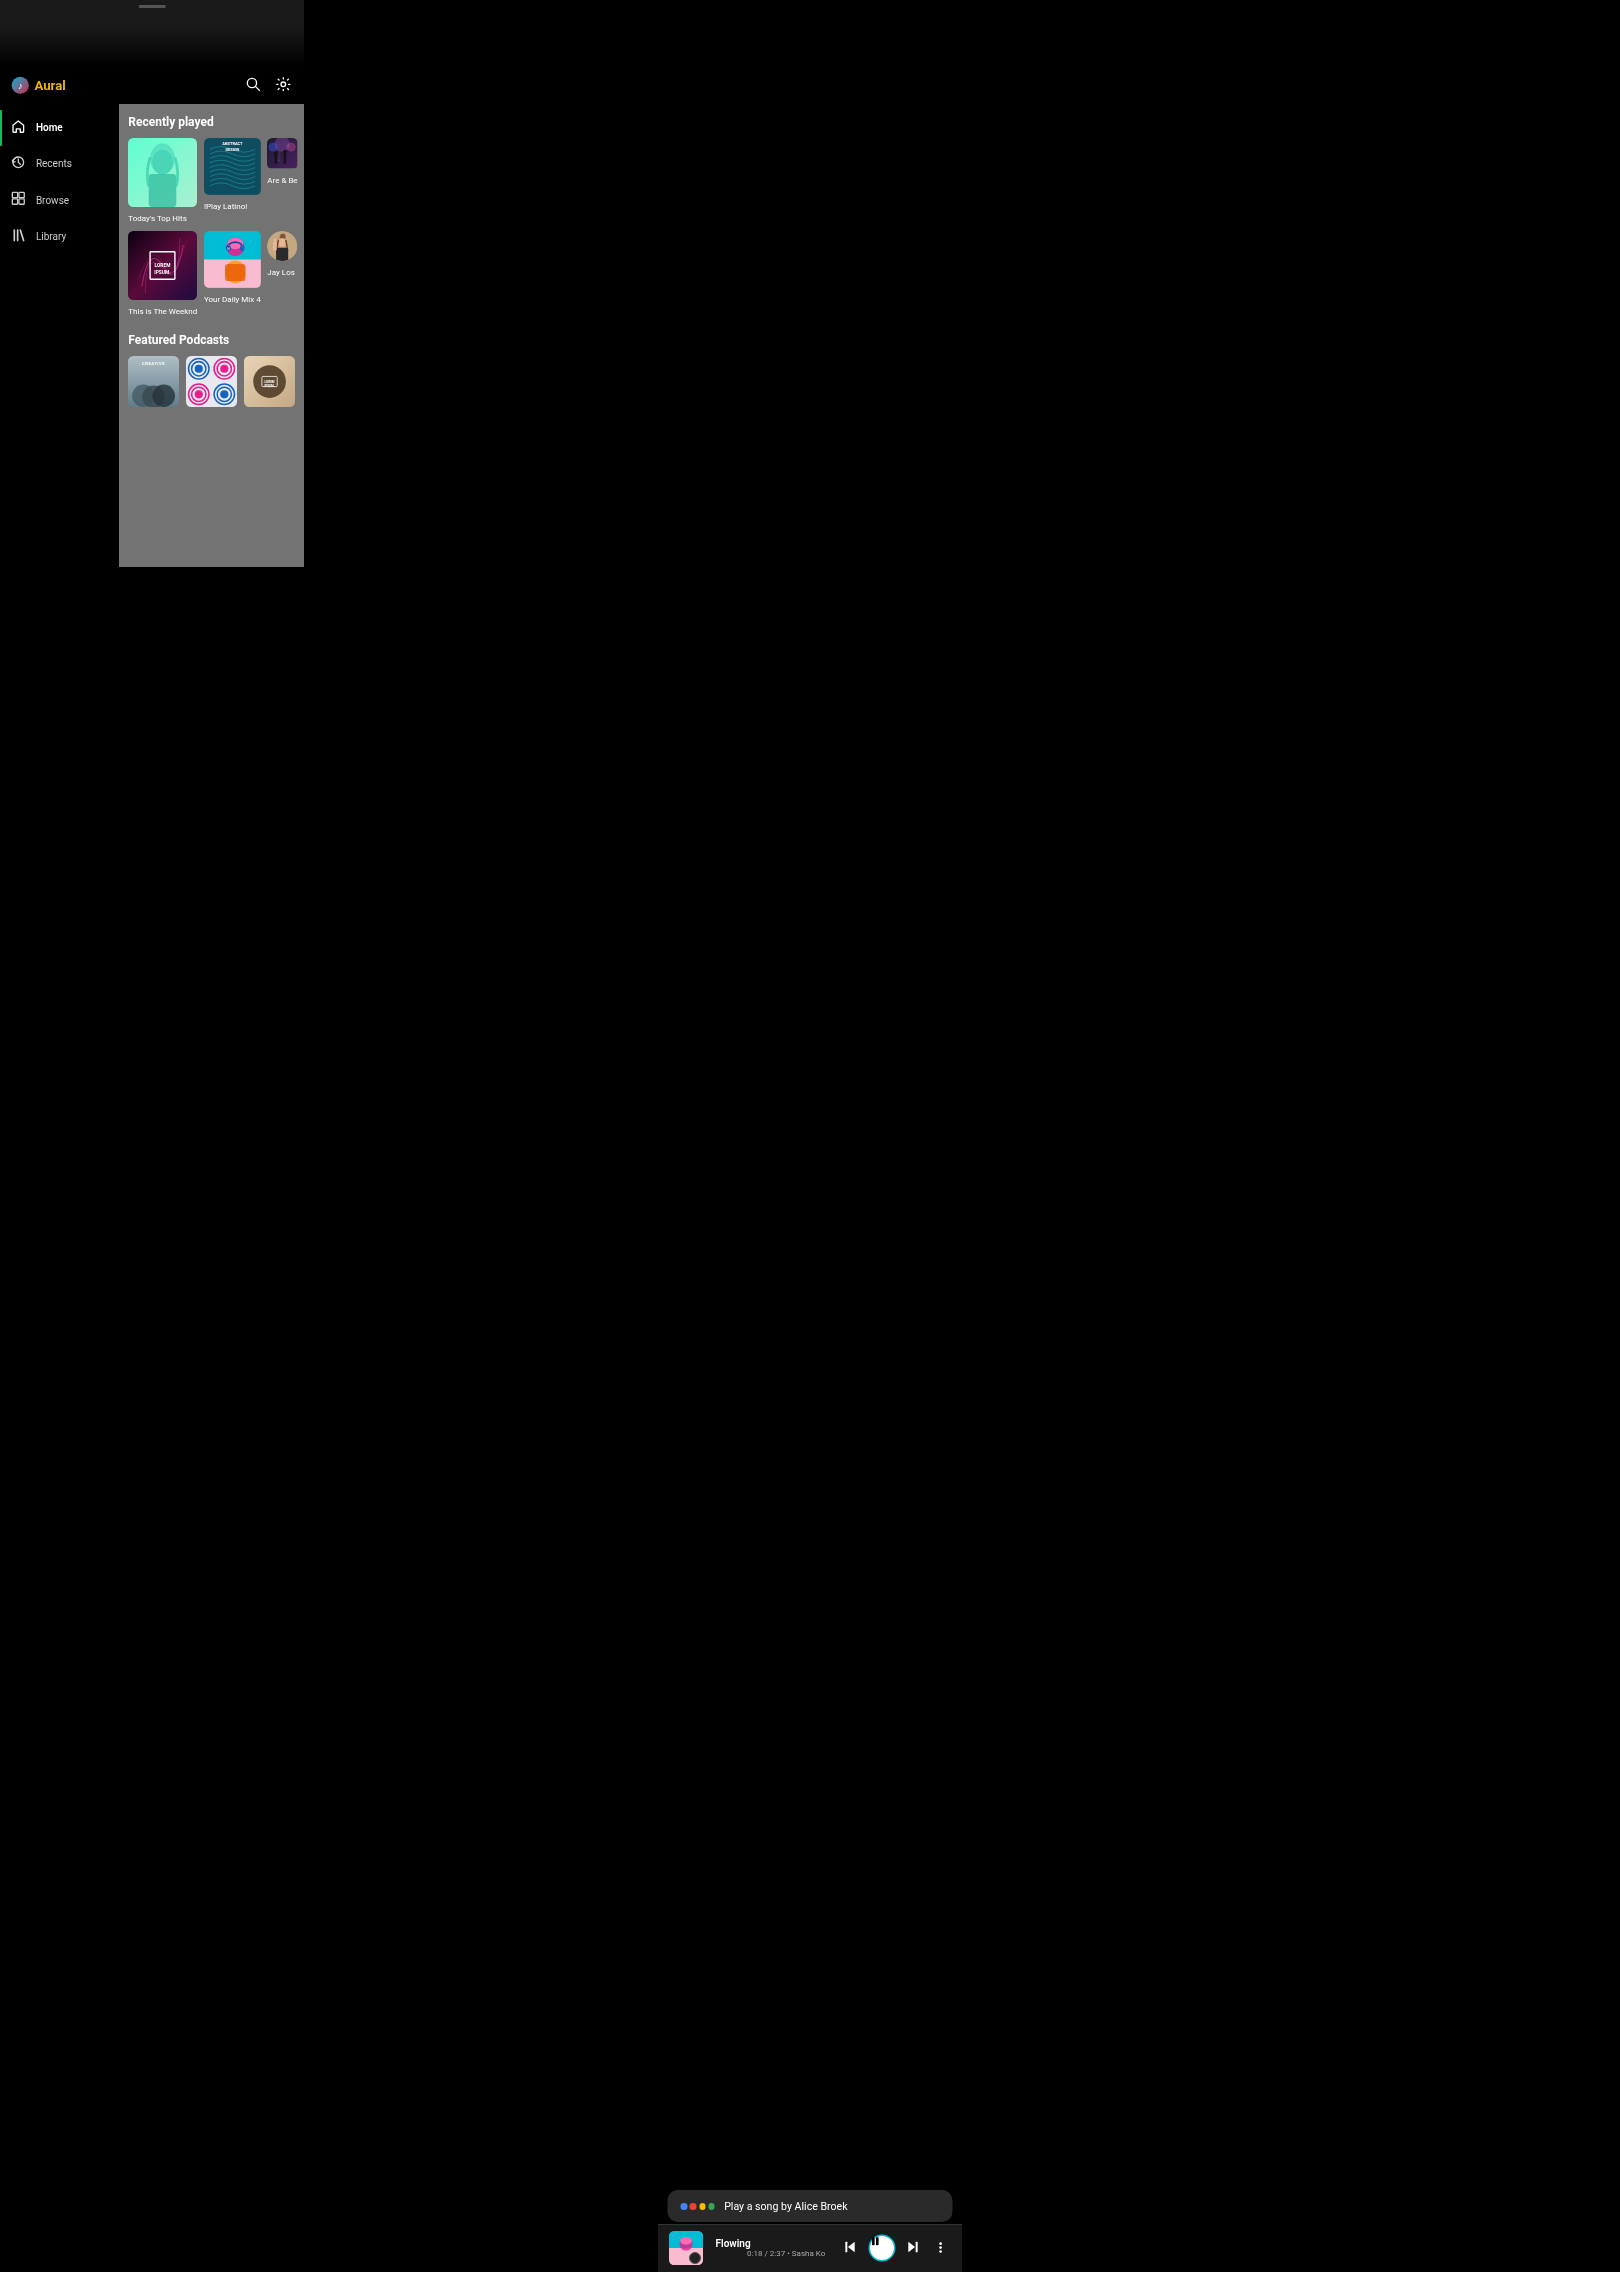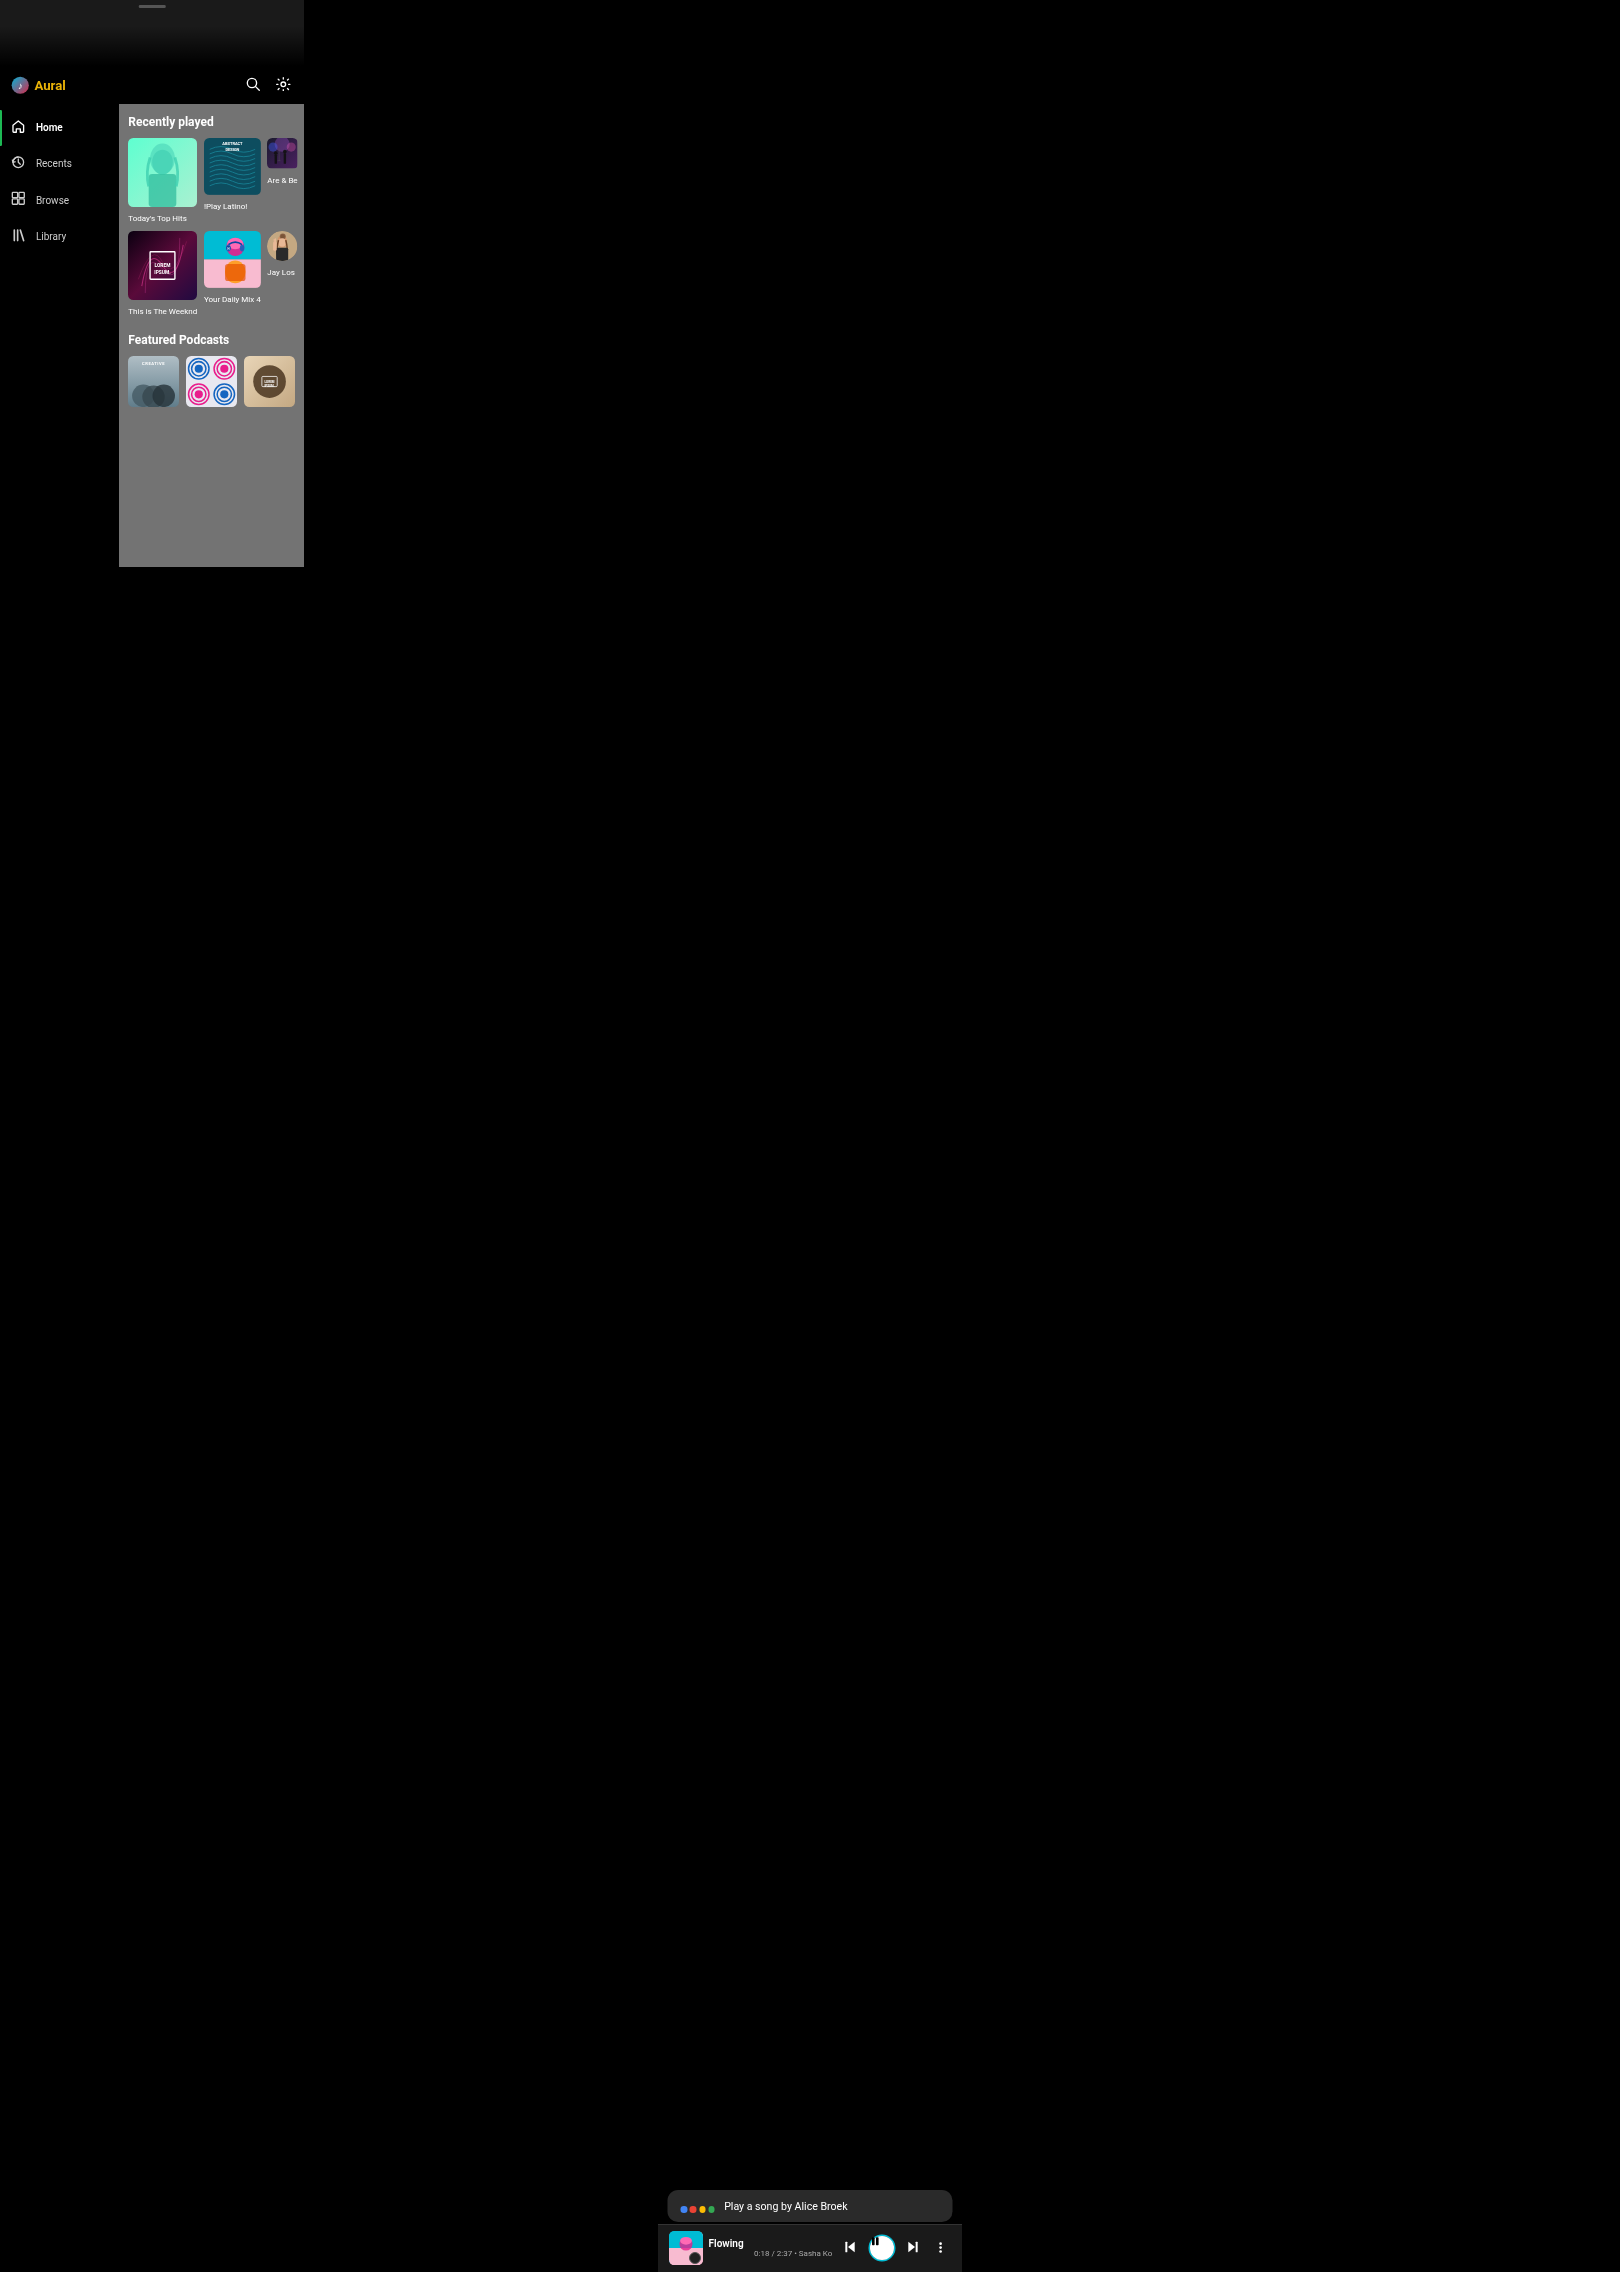--- a/index.html
+++ b/index.html
@@ -185,21 +185,21 @@
     .voice-bar {
       position: fixed;
       bottom: 50px;
       left: 50%;
       transform: translateX(-50%);
       width: 285px;
       background: #2a2a2a;
       border-radius: 10.6px;
       padding: 9.3px 13.2px;
       display: flex;
-      align-items: flex-end;
+      align-items: center;
       gap: 9.3px;
       z-index: 100;
     }
     .voice-dots {
       display: flex;
       gap: 2.6px;
     }
     .dot {
       width: 6.6px;
       height: 6.6px;
@@ -219,21 +219,21 @@
     .bottom-player {
       position: fixed;
       bottom: 0;
       left: 50%;
       transform: translateX(-50%);
       width: 304px;
       background: #1a1a1a;
       padding: 6.6px 10.6px;
       display: flex;
       align-items: center;
-      gap: 6px;
+      gap: 13px;
       z-index: 101;
       border-top: 0.7px solid #333;
     }
     .player-thumb {
       width: 34px;
       height: 34px;
       border-radius: 5.3px;
       overflow: hidden;
       flex-shrink: 0;
       position: relative;

